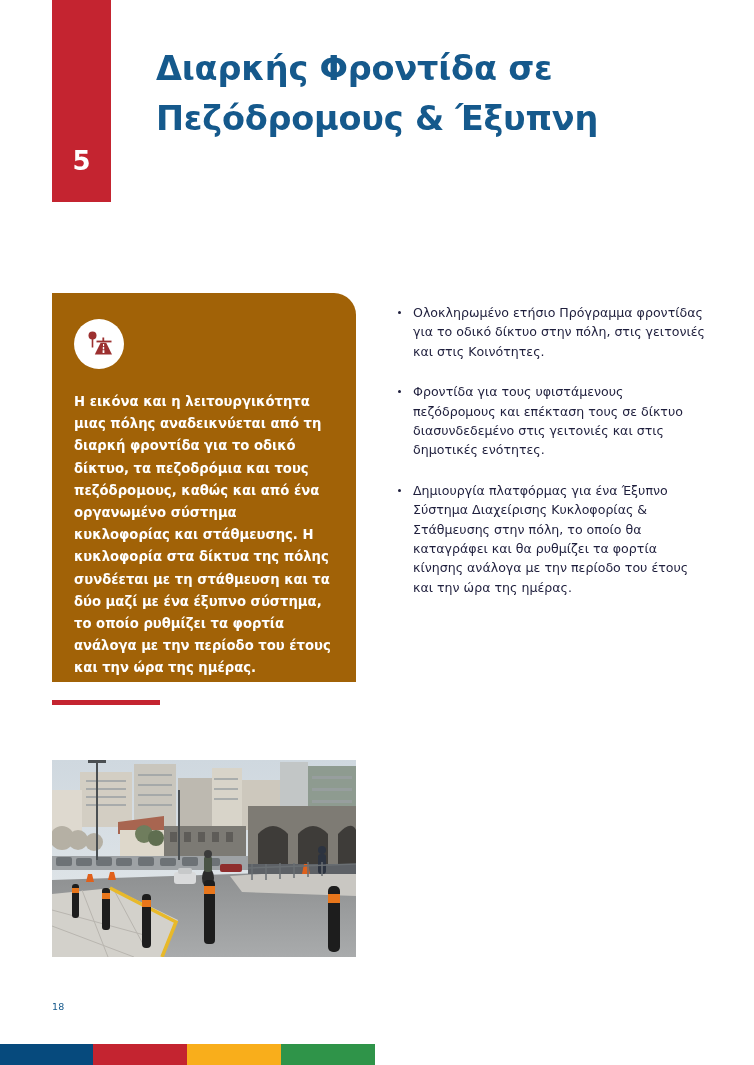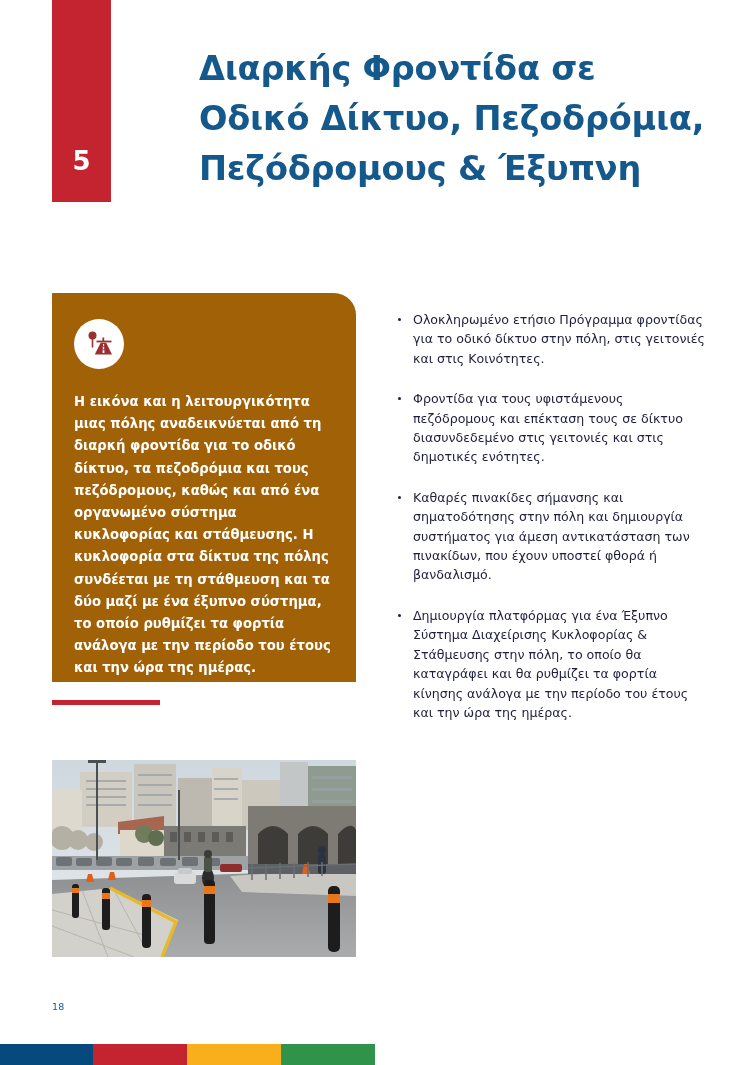--- a/index.html
+++ b/index.html
@@ -43,21 +43,21 @@
     position: absolute;
     left: 156px;
     top: 44px;
     width: 560px;
     color: #15598c;
     font-size: 33.5px;
     font-weight: bold;
     line-height: 50px;
     letter-spacing: -0.2px;
   }
-  .page-title .tl { display: block; white-space: nowrap; margin-left: 43px; }
+  .page-title .tl { display: block; white-space: nowrap; }
 
   
   .red-card {
     position: absolute;
     left: 52px;
     top: 293px;
     width: 304px;
     height: 389px;
     background: #a16207;
     border-top-right-radius: 22px;
@@ -97,21 +97,21 @@
     height: 197px;
     overflow: hidden;
     background: #b9c3cb;
   }
   .photo svg { display: block; }
 
   
   .bullets {
     position: absolute;
     left: 396px;
-    top: 310px;
+    top: 303px;
     width: 312px;
   }
   .bullet {
     position: relative;
     padding-left: 17px;
     margin-bottom: 21px;
     color: #1f1f3d;
     font-size: 12.6px;
     line-height: 19.4px;
   }
@@ -154,21 +154,20 @@
 <body>
 
 <div class="page">
 
   <div class="number-bar">
     <div class="num">5</div>
   </div>
 
   <div class="page-title">
     <span class="tl">Διαρκής Φροντίδα σε</span>
-    <span class="tl">Οδικό Δίκτυο, Πεζοδρόμια,</span>
     <span class="tl">Πεζόδρομους &amp; Έξυπνη</span>
   </div>
 
   <div class="red-card">
     <div class="card-icon">
       <svg width="32" height="32" viewBox="0 0 32 32" aria-hidden="true">
 
         <circle cx="9.5" cy="7.5" r="4" fill="#9c3030"></circle>
         <rect x="8.7" y="10.5" width="1.6" height="9" fill="#9c3030"></rect>
 
@@ -324,21 +323,20 @@
           <path d="M242 103 L242 118"></path>
         <path d="M256 102 L256 117"></path>
           <path d="M270 102 L270 116"></path>
       </g>
     </svg>
   </div>
 
   <div class="bullets">
     <div class="bullet">Ολοκληρωμένο ετήσιο Πρόγραμμα φροντίδας για το οδικό δίκτυο στην πόλη, στις γειτονιές και στις Κοινότητες.</div>
     <div class="bullet">Φροντίδα για τους υφιστάμενους πεζόδρομους και επέκταση τους σε δίκτυο διασυνδεδεμένο στις γειτονιές και στις δημοτικές ενότητες.</div>
-    <div class="bullet">Καθαρές πινακίδες σήμανσης και σηματοδότησης στην πόλη και δημιουργία συστήματος για άμεση αντικατάσταση των πινακίδων, που έχουν υποστεί φθορά ή βανδαλισμό.</div>
     <div class="bullet">Δημιουργία πλατφόρμας για ένα Έξυπνο Σύστημα Διαχείρισης Κυκλοφορίας &amp; Στάθμευσης στην πόλη, το οποίο θα καταγράφει και θα ρυθμίζει τα φορτία κίνησης ανάλογα με την περίοδο του έτους και την ώρα της ημέρας.</div>
   </div>
 
   <div class="page-number">18</div>
   <div class="footer-bar">
     <span class="fb0"></span>
     <span class="fb1"></span>
     <span class="fb2"></span>
     <span class="fb3"></span>
   </div>

